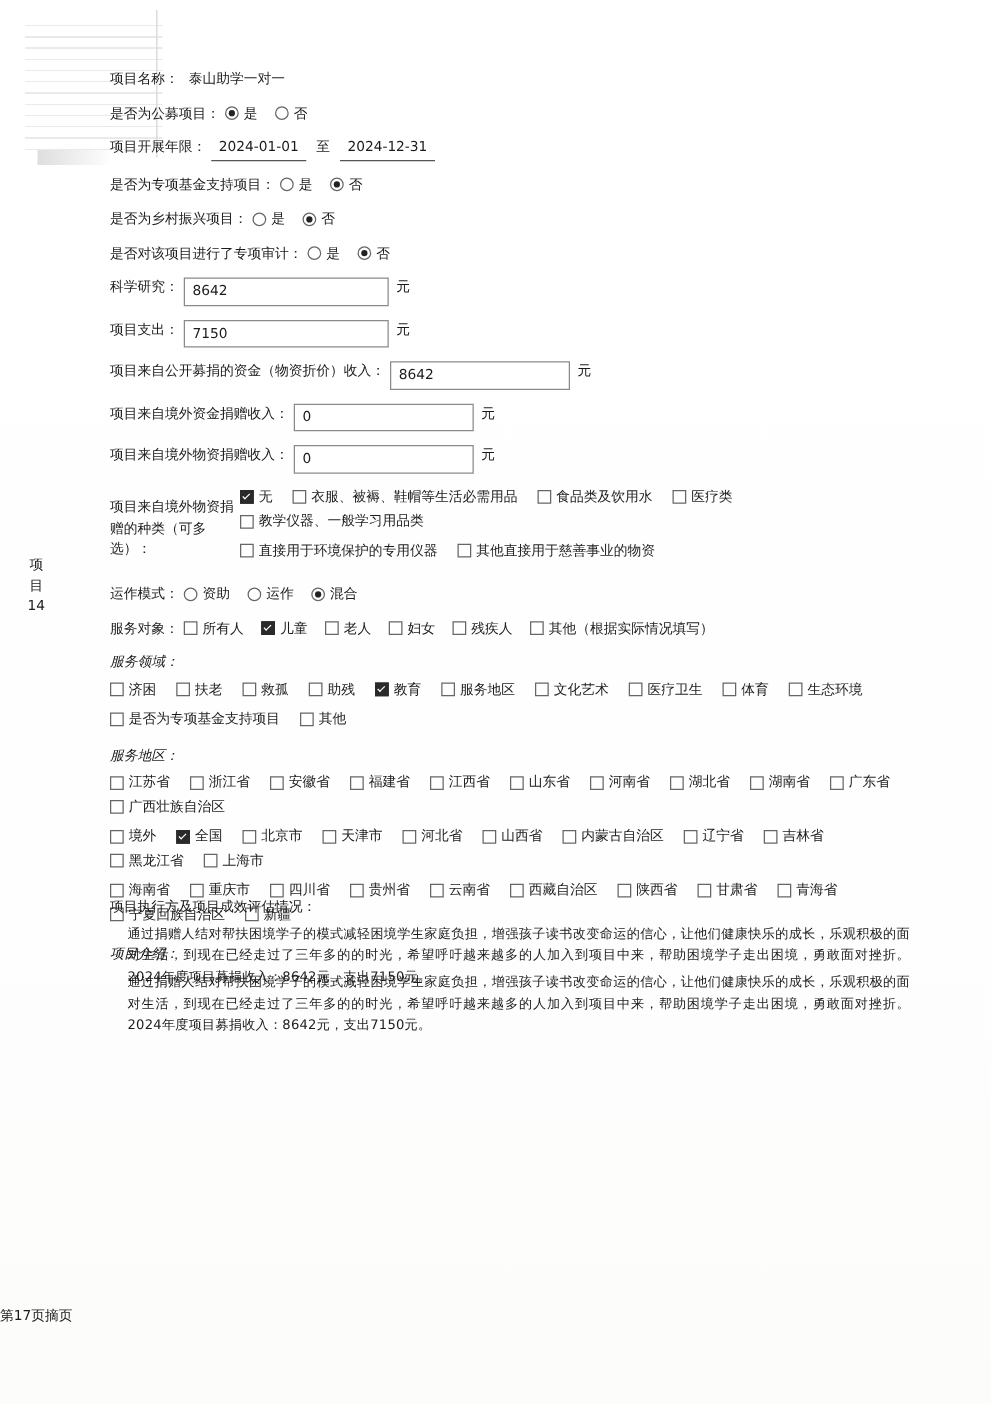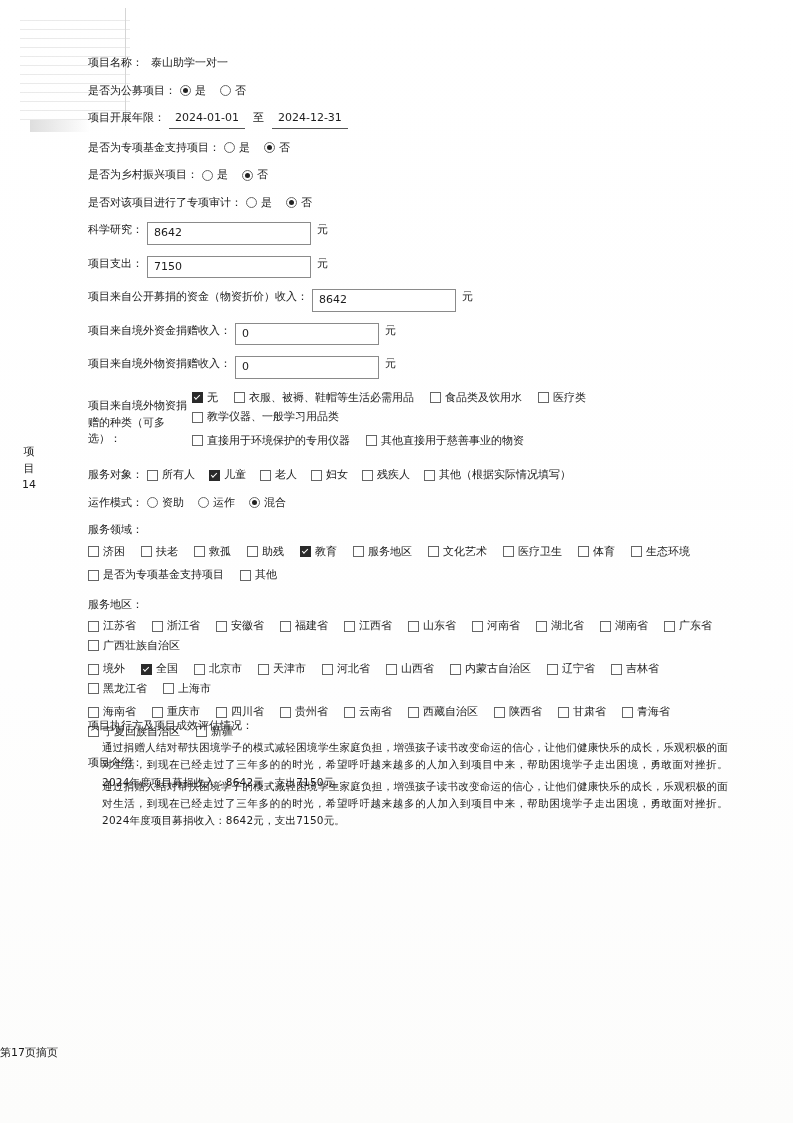--- a/index.html
+++ b/index.html
@@ -60,21 +60,21 @@
   .check .sq{
     width:9px;height:9px;border:1px solid #666;display:inline-block;
     margin-right:4px;position:relative;background:#fff;
   }
   .check.on .sq{background:#2a2a2a;border-color:#2a2a2a;}
   .check.on .sq:after{
     content:"";position:absolute;left:1px;top:2px;width:5px;height:2px;
     border-left:1.5px solid #fff;border-bottom:1.5px solid #fff;
     transform:rotate(-45deg);
   }
-  .sect-title{margin:10px 0 5px 0;}
+  .sect-title{margin:10px 0 5px 0;font-style:italic;}
   .grid-line{display:flex;flex-wrap:wrap;align-items:center;margin-bottom:4px;}
   .grid-line .check{margin-right:16px;margin-bottom:3px;}
   .para{
     margin:6px 0 0 14px;
     font-size:10.5px;line-height:1.65;text-align:justify;
     letter-spacing:.2px;
   }
   .block2{position:absolute;left:88px;top:718px;width:640px;font-size:11px;}
   .sidecol{
     position:absolute;left:18px;top:444px;width:22px;
@@ -229,20 +229,36 @@
             </span>
           <span class="check">
               <i class="sq"></i>
               <span>其他直接用于慈善事业的物资</span>
             </span>
         </div>
       </div>
     </div>
 
     <div class="row">
+      <span class="lbl">运作模式：</span>
+      <span class="radio">
+          <i class="dot"></i>
+          <span>资助</span>
+        </span>
+      <span class="radio">
+          <i class="dot"></i>
+          <span>运作</span>
+        </span>
+      <span class="radio on">
+          <i class="dot"></i>
+          <span>混合</span>
+        </span>
+    </div>
+
+    <div class="row">
       <span class="lbl">服务对象：</span>
       <span class="check">
           <i class="sq"></i>
           <span>所有人</span>
         </span>
       <span class="check on">
           <i class="sq"></i>
           <span>儿童</span>
         </span>
       <span class="check">
@@ -253,36 +269,20 @@
           <i class="sq"></i>
           <span>妇女</span>
         </span>
       <span class="check">
           <i class="sq"></i>
           <span>残疾人</span>
         </span>
       <span class="check">
           <i class="sq"></i>
           <span>其他（根据实际情况填写）</span>
-        </span>
-    </div>
-
-    <div class="row">
-      <span class="lbl">运作模式：</span>
-      <span class="radio">
-          <i class="dot"></i>
-          <span>资助</span>
-        </span>
-      <span class="radio">
-          <i class="dot"></i>
-          <span>运作</span>
-        </span>
-      <span class="radio on">
-          <i class="dot"></i>
-          <span>混合</span>
         </span>
     </div>
 
     <div class="sect-title">服务领域：</div>
     <div class="grid-line">
       <span class="check">
           <i class="sq"></i>
           <span>济困</span>
         </span>
       <span class="check">

